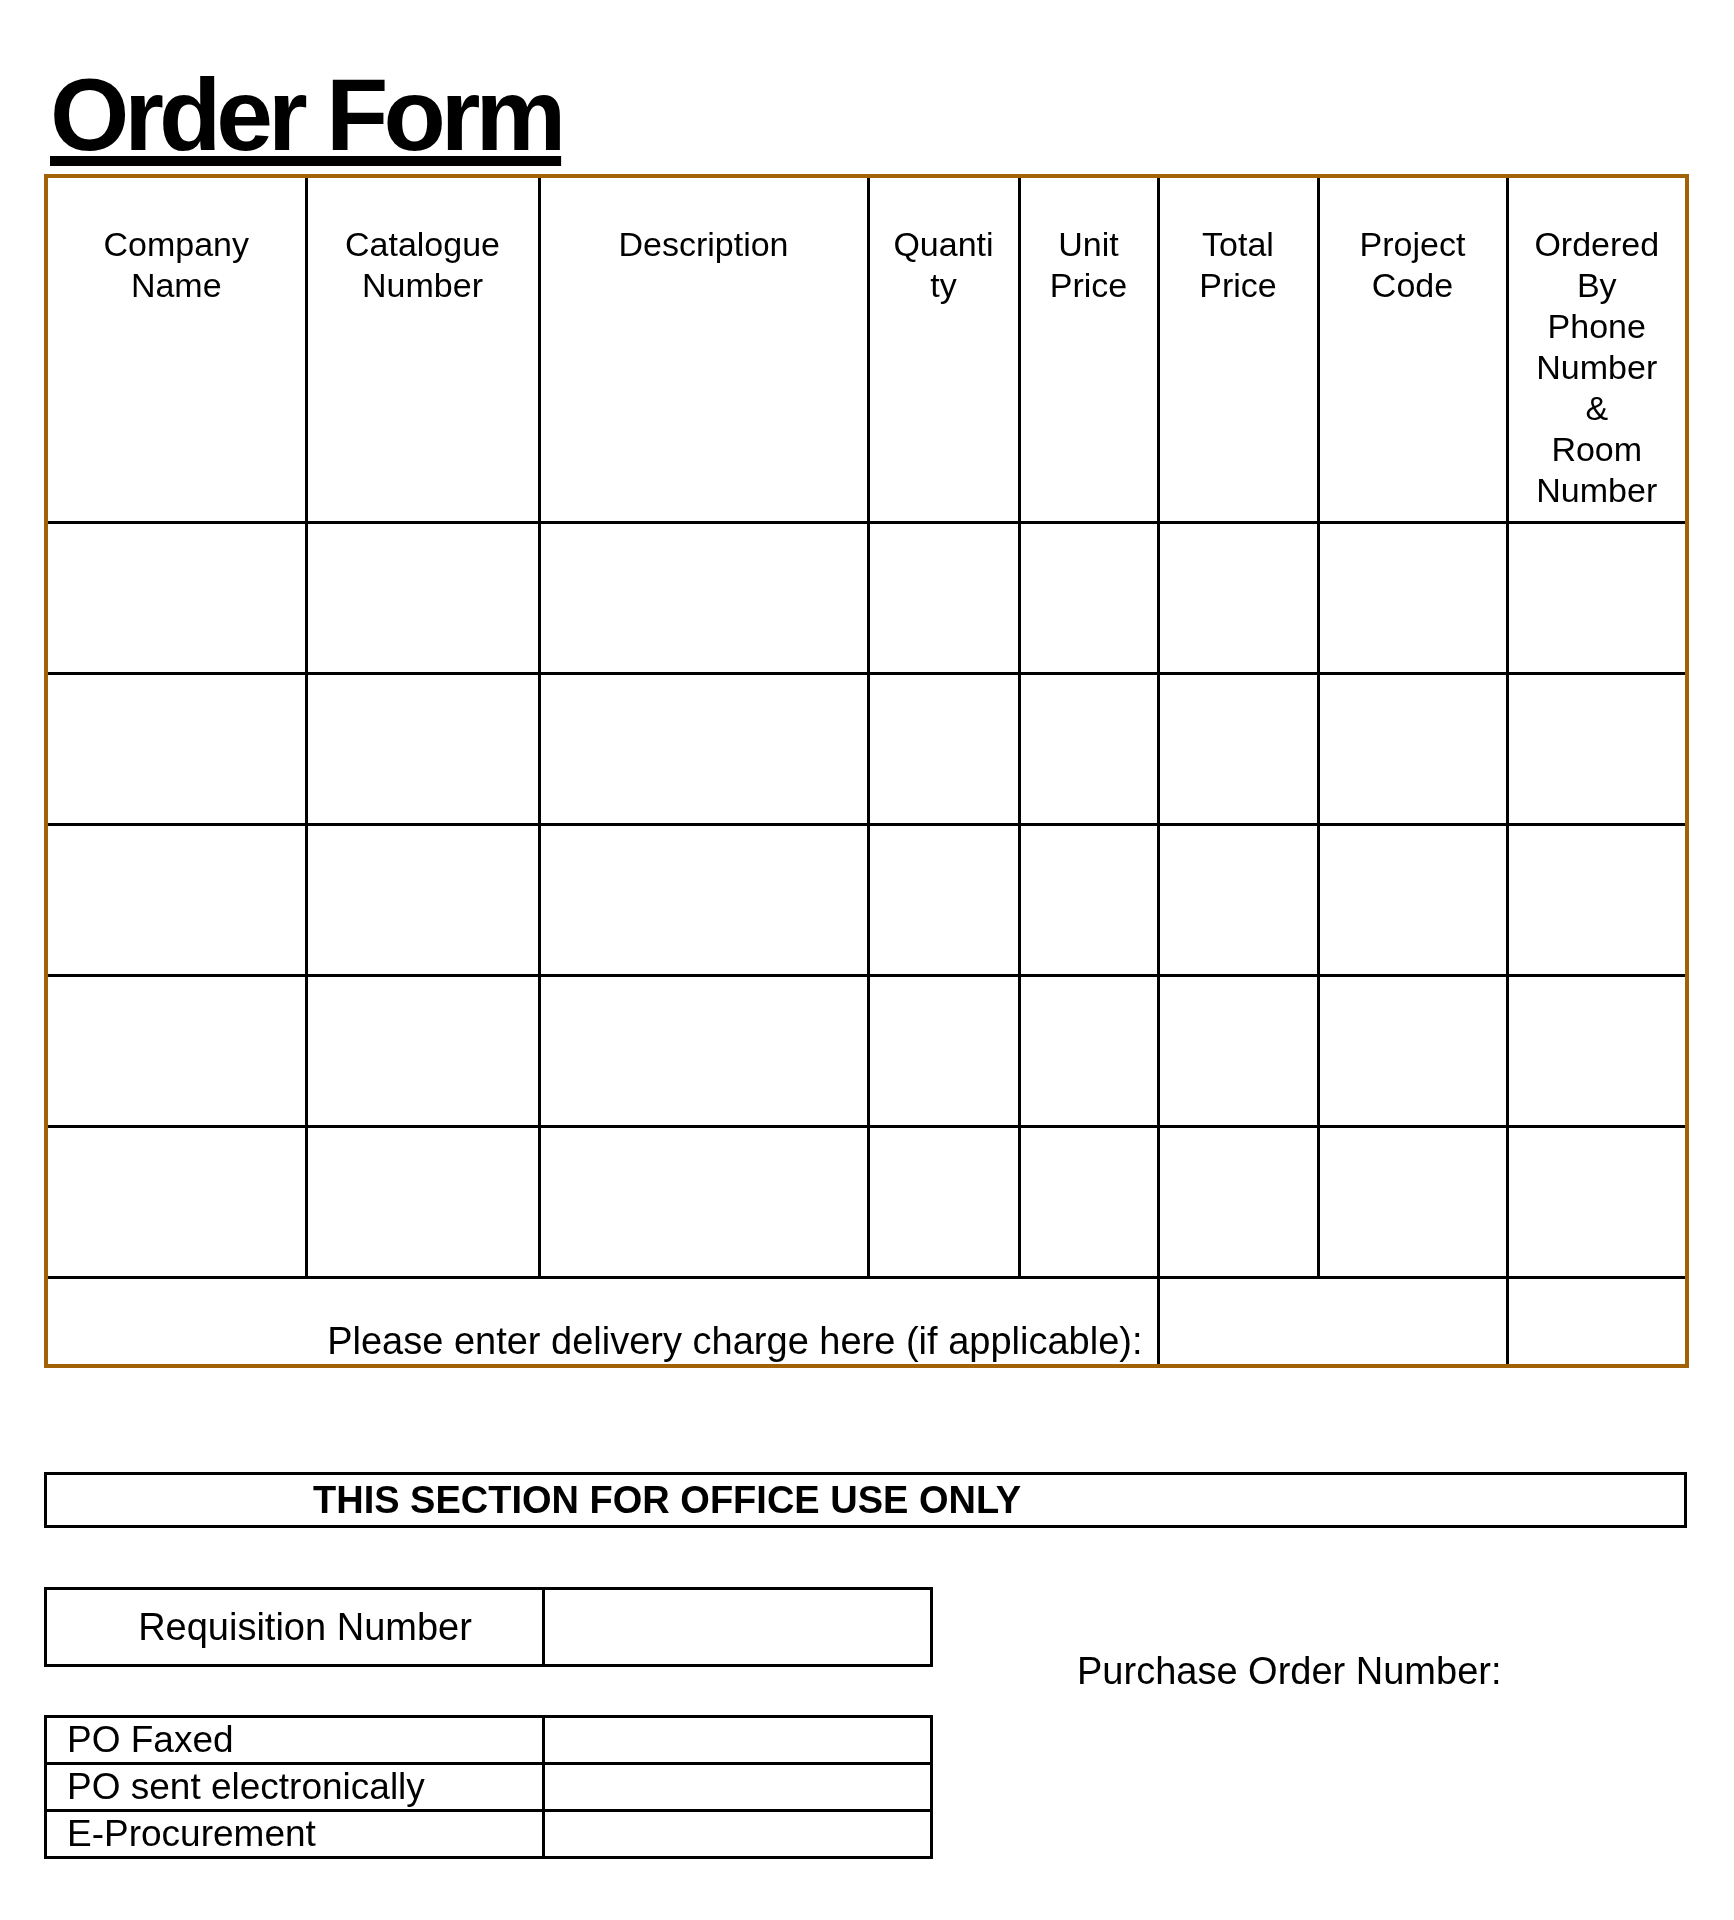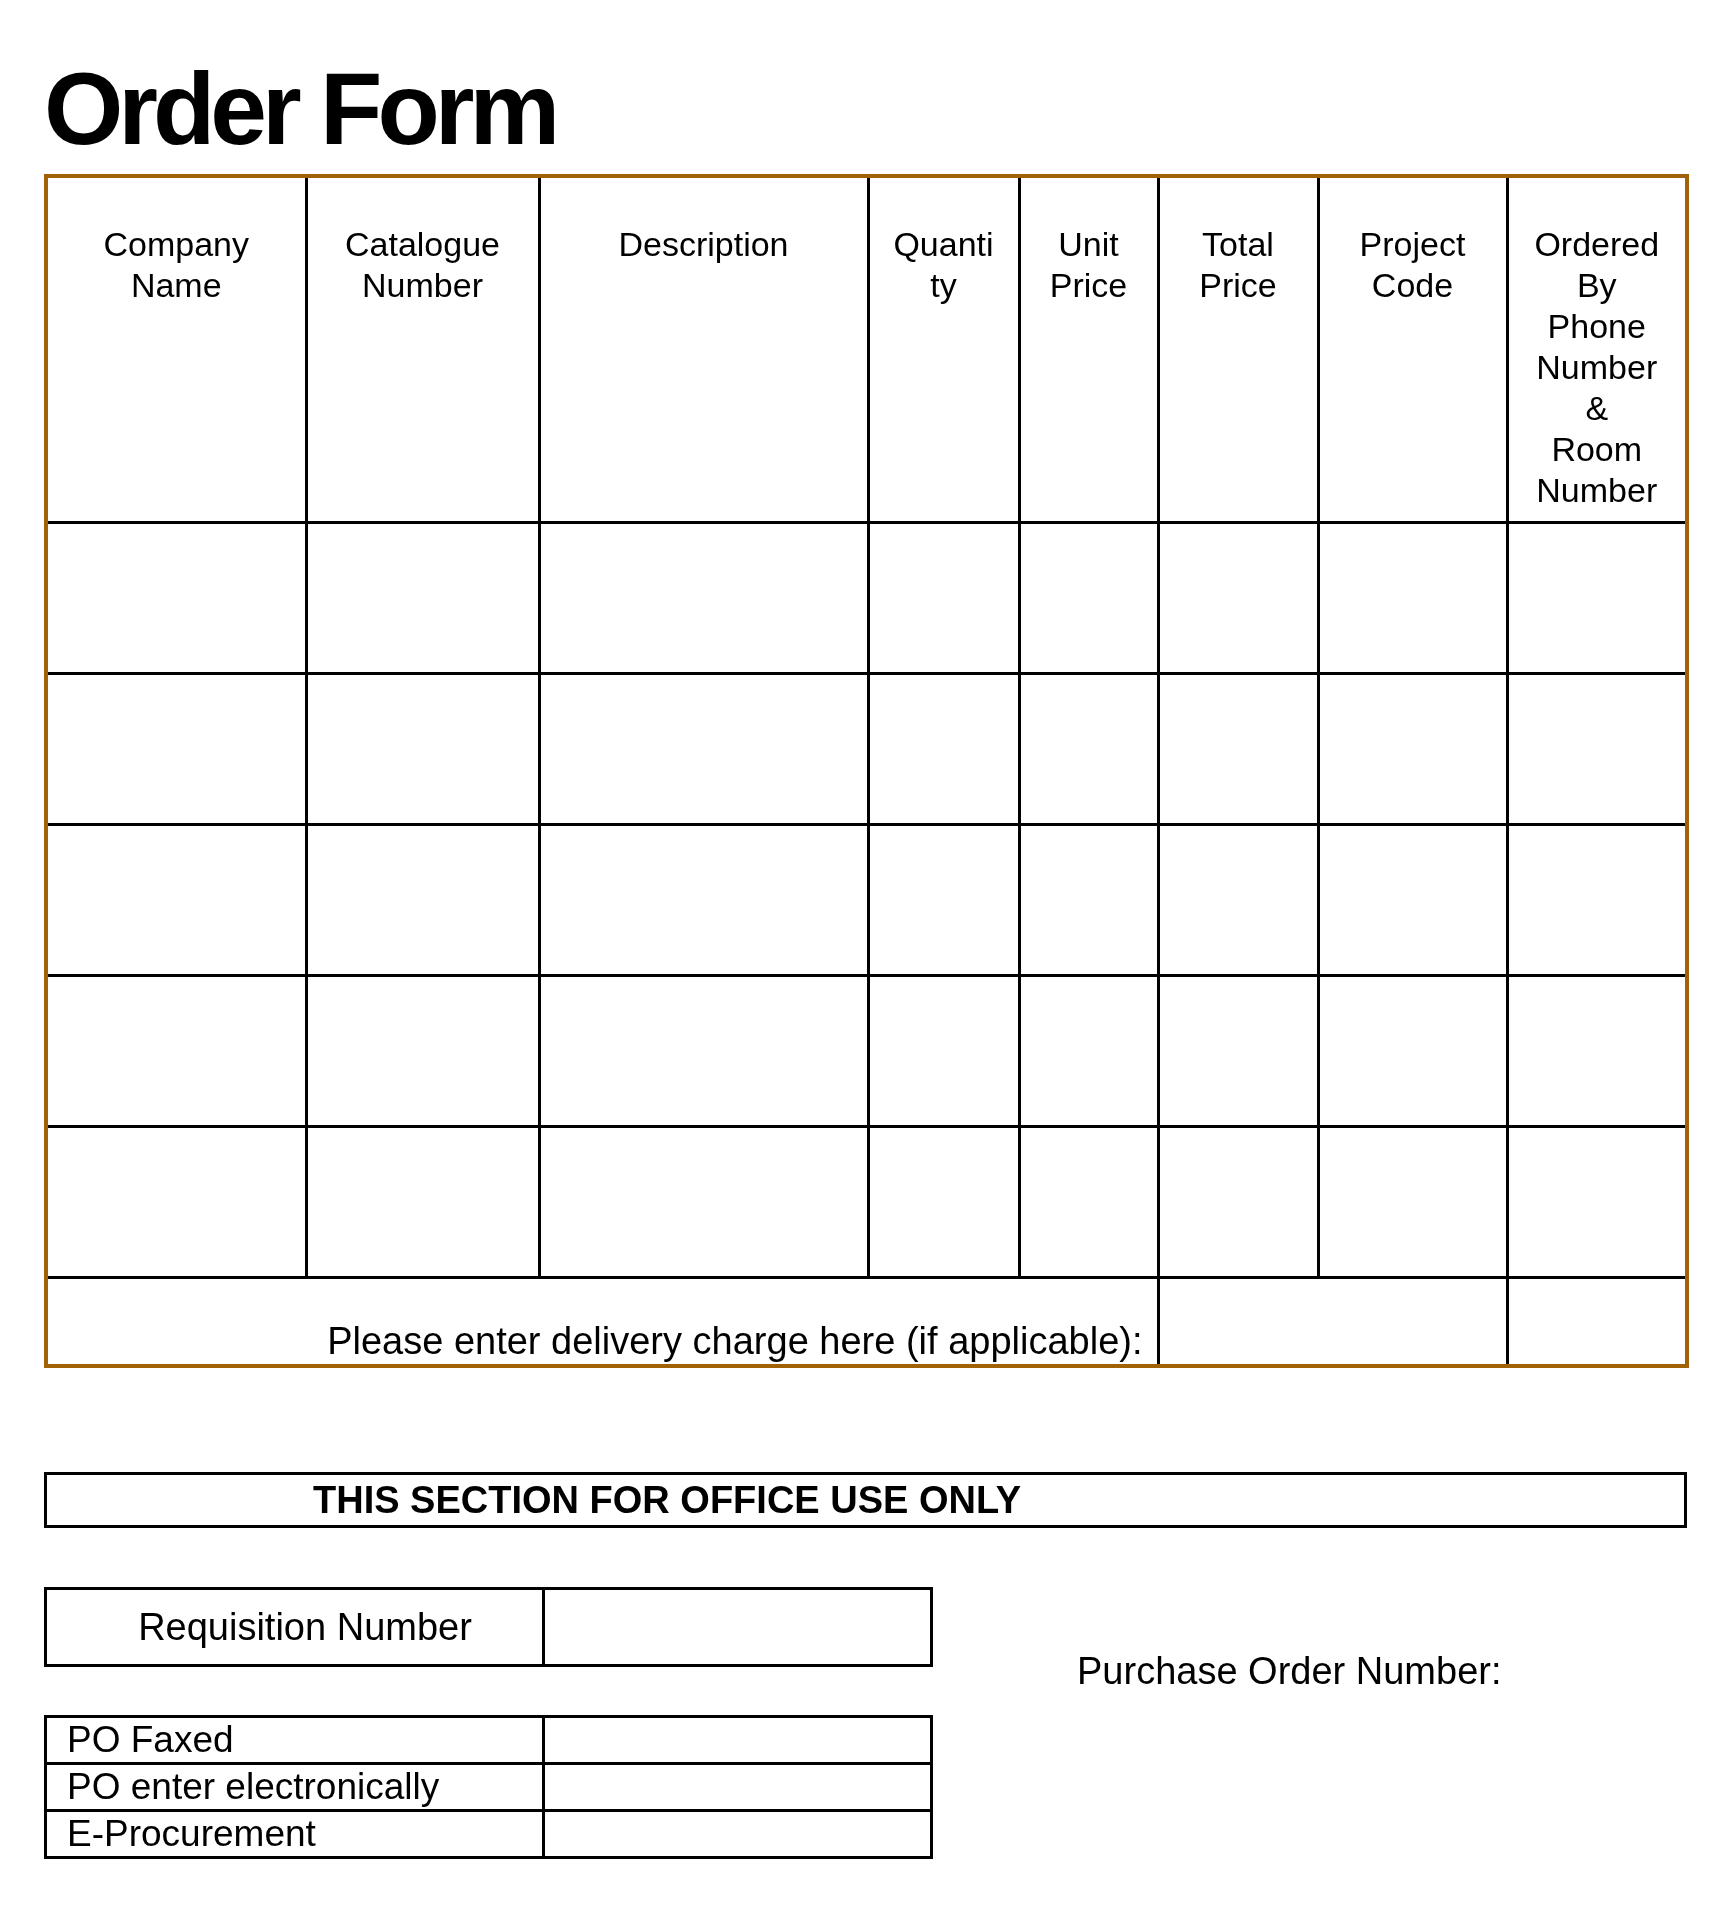--- a/index.html
+++ b/index.html
@@ -8,26 +8,27 @@
     position: relative;
     background: #ffffff;
     color: #000000;
     font-family: "Liberation Sans", sans-serif;
   }
 
   
   .page-title {
     position: absolute;
     left: 44px; top: 58px;
-    margin: 0;
+    margin: 6px;
     font-size: 102px;
     font-weight: 700;
     letter-spacing: -5px;
     line-height: 1;
     white-space: nowrap;
+    text-decoration: underline;
   }
 
   
   table { border-collapse: collapse; }
   .order-table {
     position: absolute;
     left: 44px; top: 174px;
     width: 1645px;
     table-layout: fixed;
     border: 4px solid #a16207;
@@ -233,21 +234,21 @@
     <colgroup>
       <col style="width:498px">
       <col style="width:388px">
     </colgroup>
     <tbody>
         <tr>
       <td class="label-cell">PO Faxed</td>
       <td></td>
     </tr>
     <tr>
-      <td class="label-cell">PO enter electronically</td>
+      <td class="label-cell">PO sent electronically</td>
       <td></td>
     </tr>
     <tr>
       <td class="label-cell">E-Procurement</td>
       <td></td>
     </tr>
   </tbody>
     </table>
 
   <div class="po-number-label">Purchase Order Number:</div>

